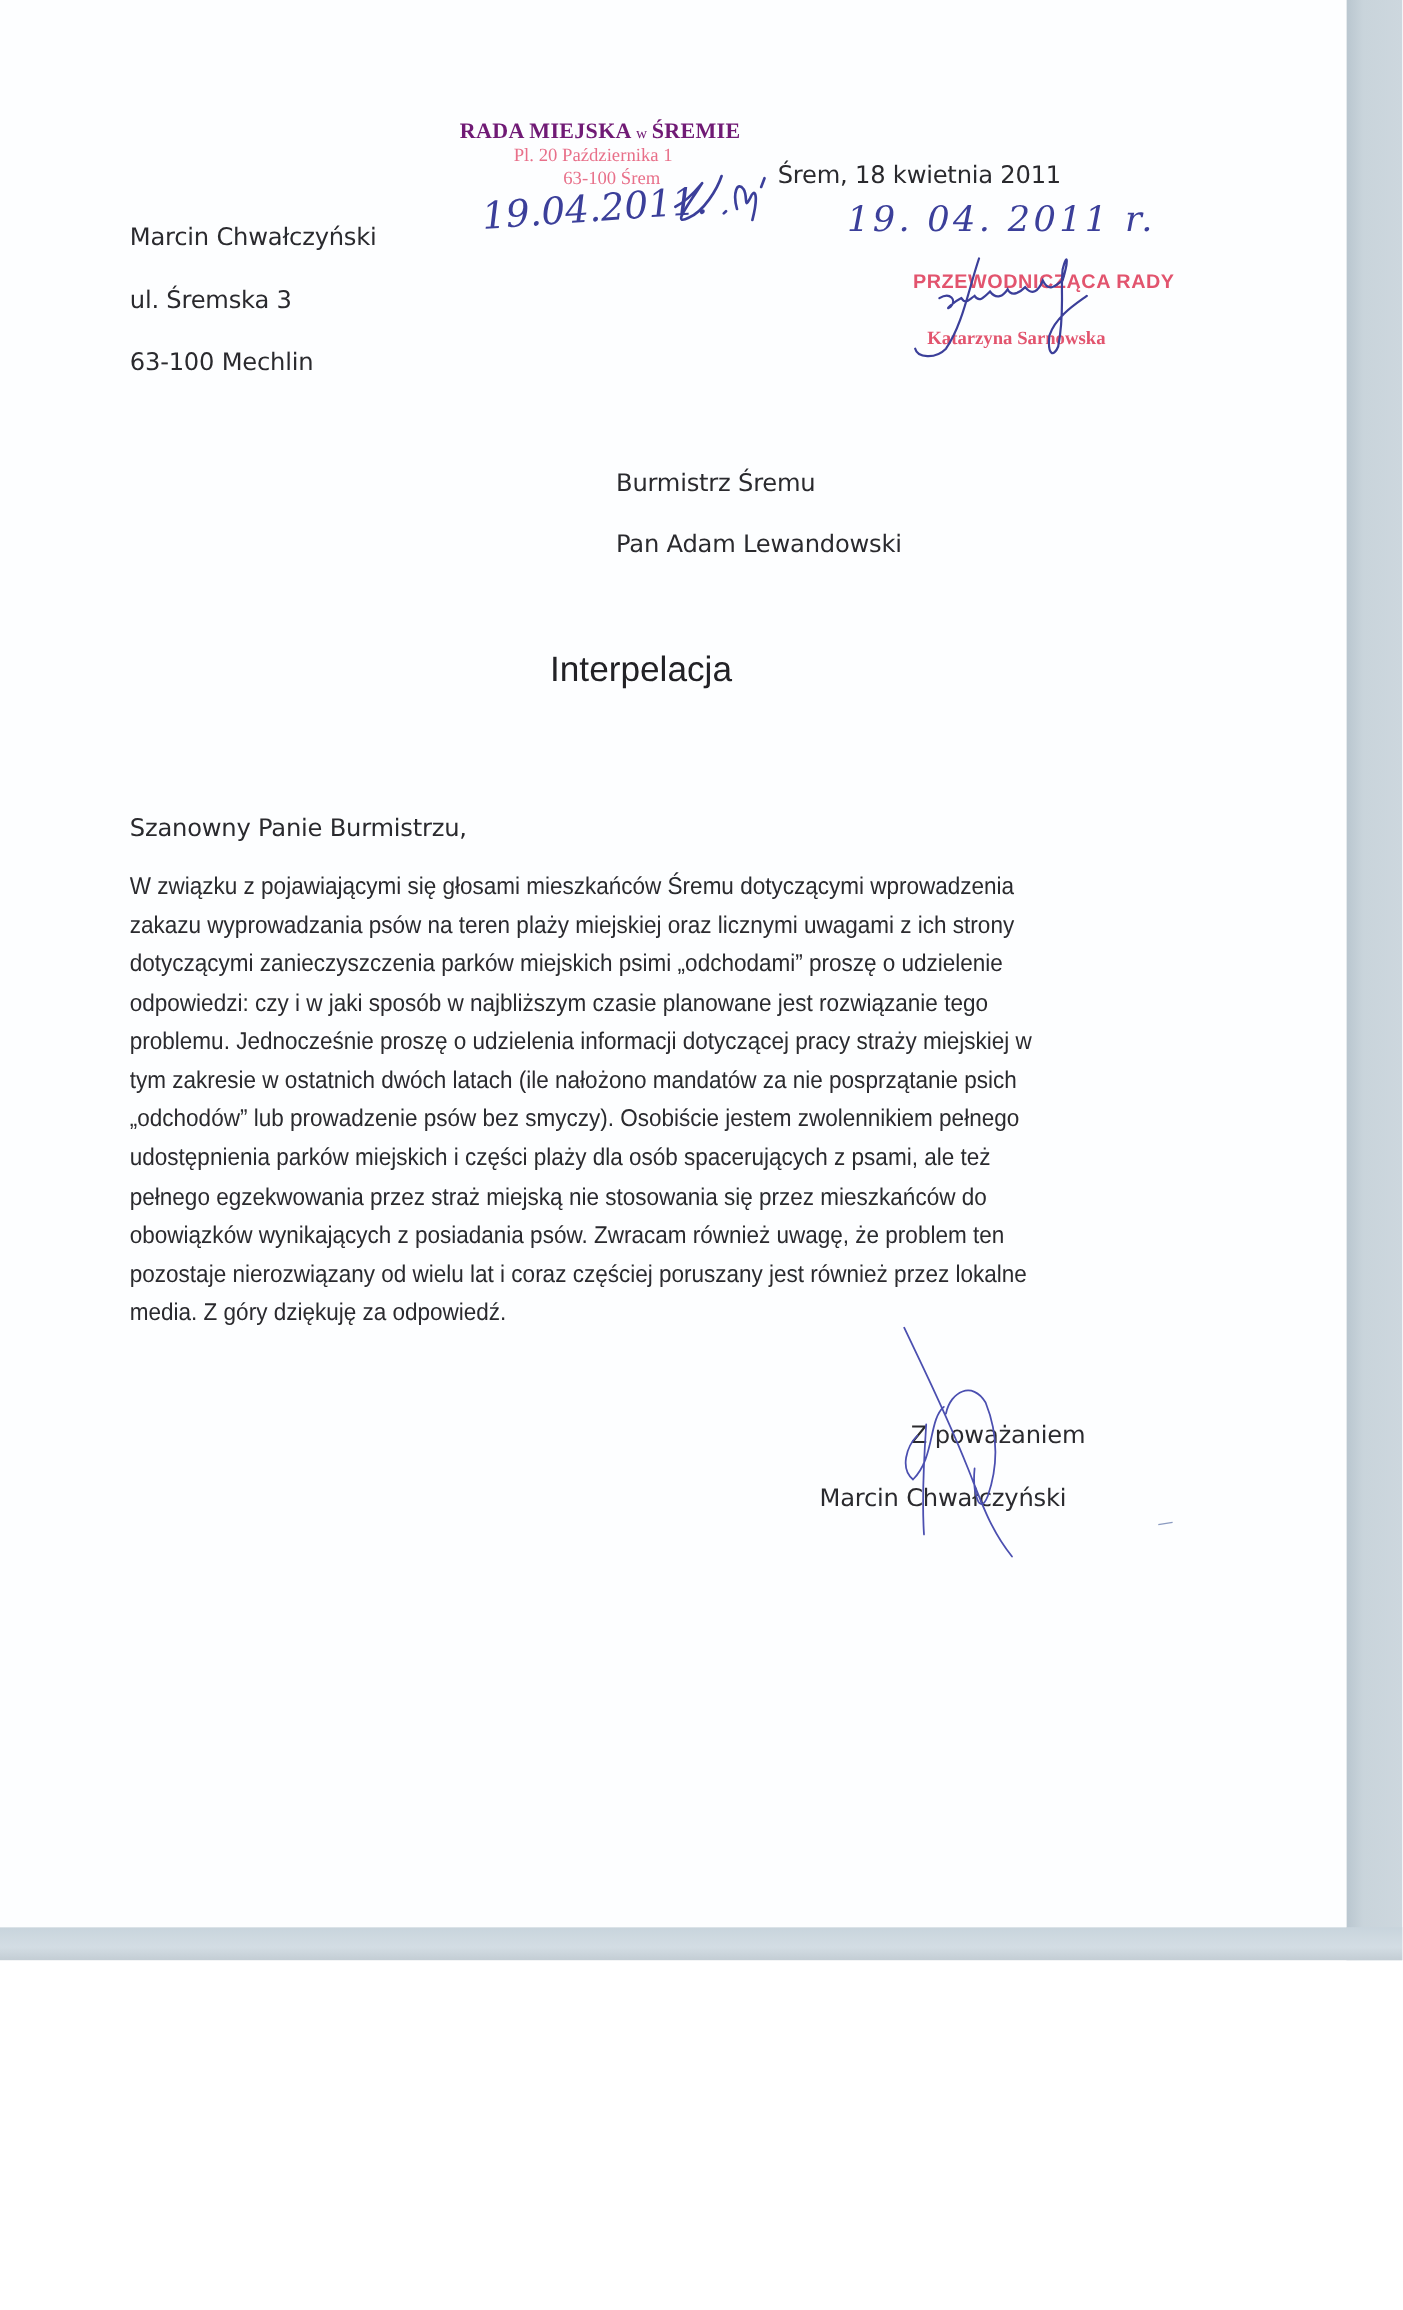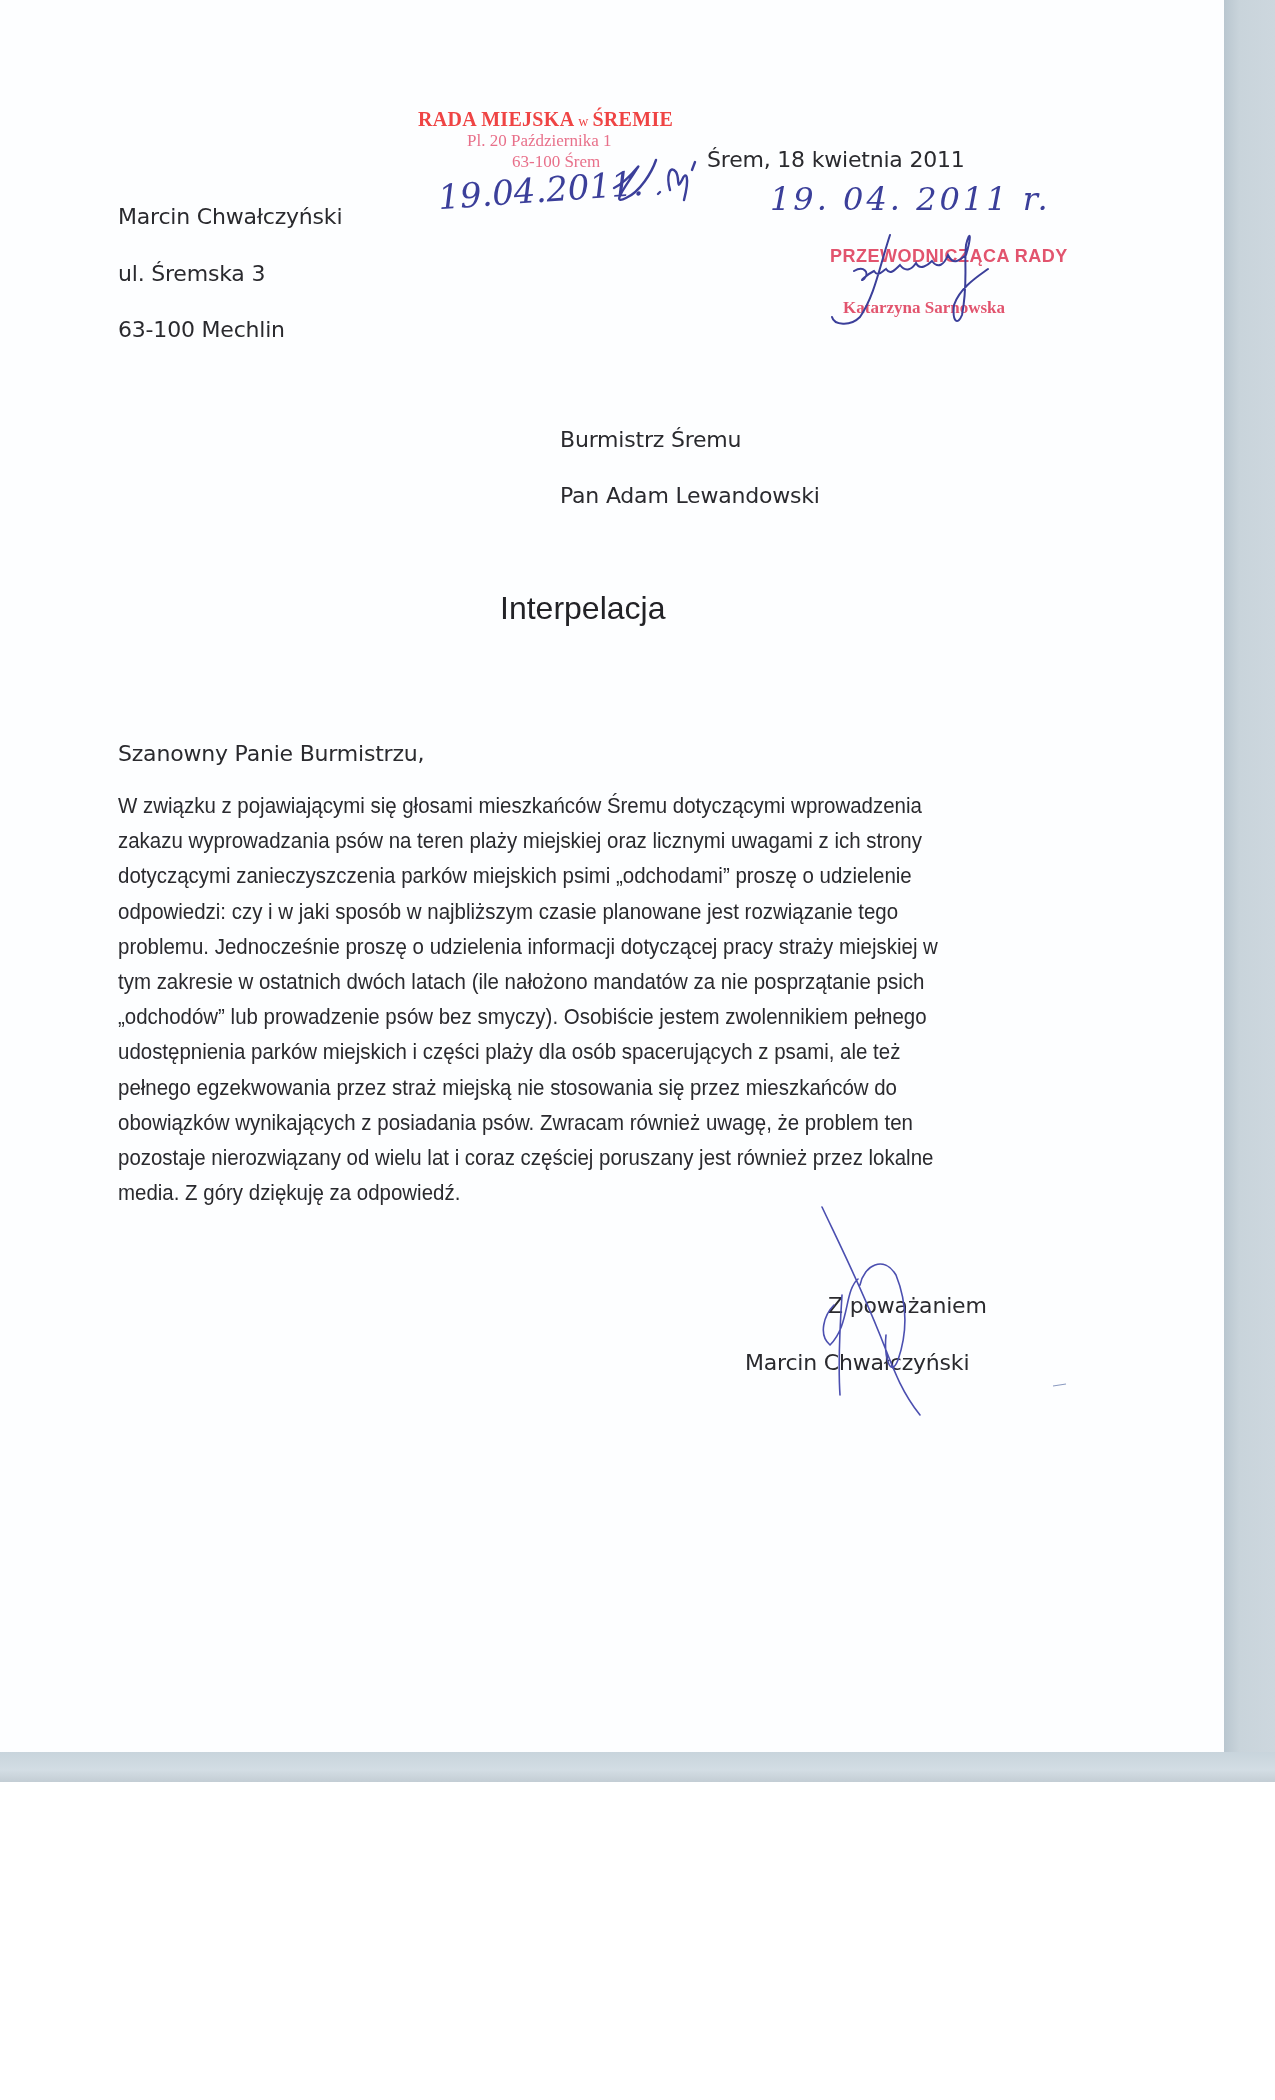--- a/index.html
+++ b/index.html
@@ -28,21 +28,21 @@
     .body-text {
       position: absolute; left: 118px; top: 788px; width: 920px;
       font-family: "Liberation Sans Narrow", "Liberation Sans", sans-serif;
       font-size: 22px; line-height: 35.2px; color: #2a2a2e;
     }
     .body-text .line { display: block; white-space: nowrap; transform: scaleX(0.93); transform-origin: left center; }
     .title {
       position: absolute; left: 500px; top: 590px;
       font-family: Liberation Sans, sans-serif; font-size: 32px; color: #222226;
     }
-    .stamp { position: absolute; font-family: "Liberation Serif", "DejaVu Serif", serif; color: #ef4444; white-space: nowrap; text-align: center; }
+    .stamp { position: absolute; font-family: "Liberation Serif", "DejaVu Serif", serif; color: #701a75; white-space: nowrap; text-align: center; }
     .stamp-head { left: 418px; top: 108px; font-size: 20px; font-weight: bold; letter-spacing: 0.3px; }
     .stamp-head .small { font-size: 14px; font-weight: normal; }
     .stamp-line { font-size: 17px; color: #e8708a; }
     .stamp2 { position: absolute; font-family: "Liberation Sans", sans-serif; color: #e2546e; font-weight: bold; white-space: nowrap; }
     .handwriting { position: absolute; font-family: "DejaVu Serif", serif; font-style: italic; color: #3b3f9a; white-space: nowrap; }
     svg.sig { position: absolute; overflow: visible; }
   </style>
 </head>
 <body>
 

